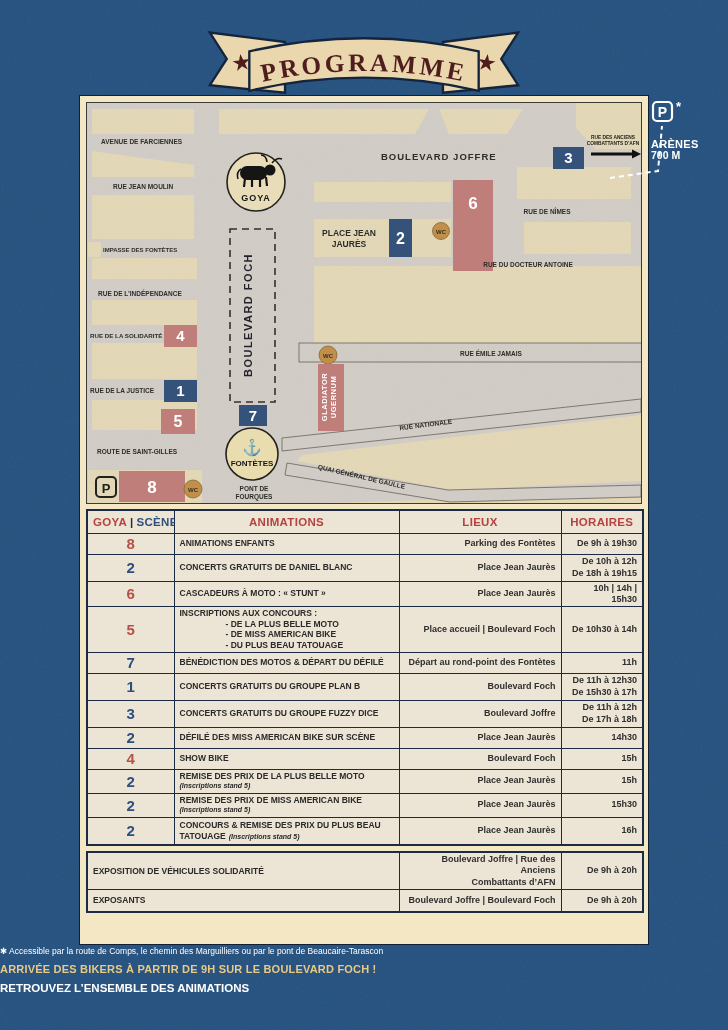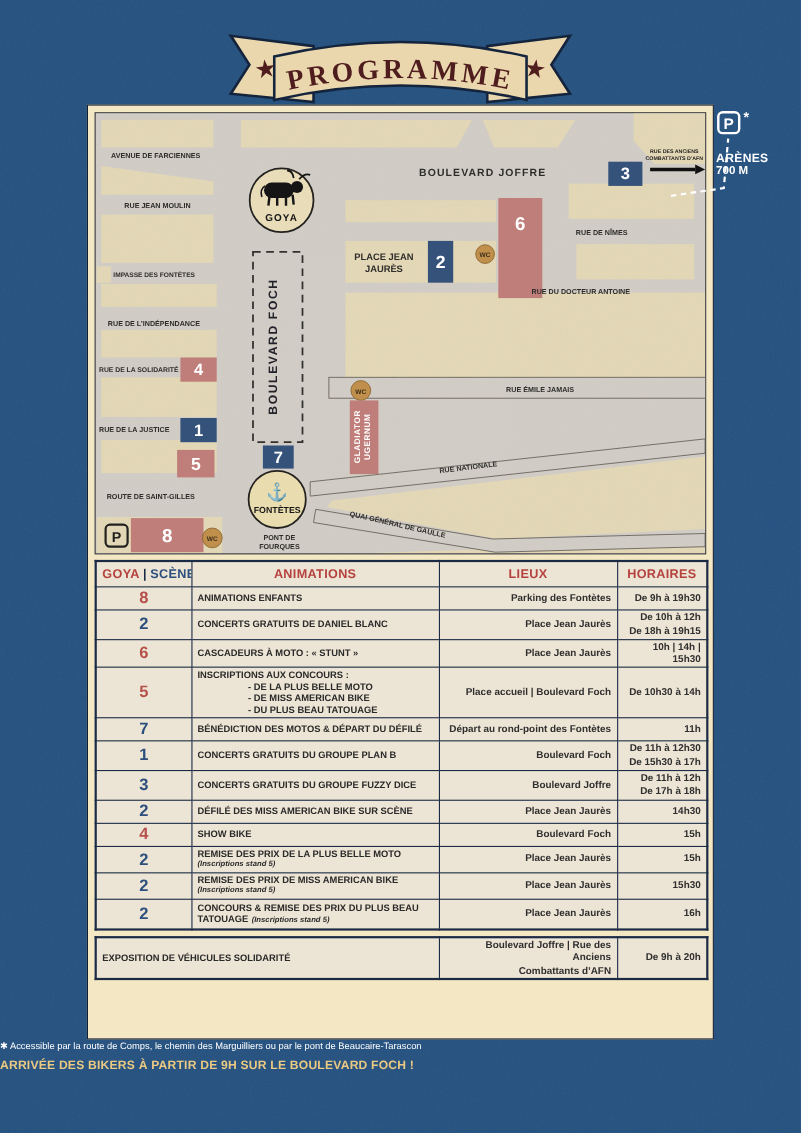--- a/index.html
+++ b/index.html
@@ -335,20 +335,26 @@
         <col style="width:162px">
         <col style="width:82px">
       </colgroup>
     <tbody>
       <tr style="height:27px">
         <td class="anim">EXPOSITION DE VÉHICULES SOLIDARITÉ</td>
         <td class="lieu ml">Boulevard Joffre | Rue des Anciens
 Combattants d’AFN</td>
         <td class="hor ml">De 9h à 20h</td>
       </tr>
+      <tr style="height:23px">
+        <td class="anim">EXPOSANTS</td>
+        <td class="lieu ml">Boulevard Joffre | Boulevard Foch</td>
+        <td class="hor ml">De 9h à 20h</td>
+      </tr>
     </tbody>
   </table>
 </div>
 
 <div class="footer">
   <div class="footnote">✱  Accessible par la route de Comps, le chemin des Marguilliers ou par le pont de Beaucaire-Tarascon</div>
   <div class="headline">ARRIVÉE DES BIKERS À PARTIR DE 9H SUR LE BOULEVARD FOCH !</div>
+  <div class="subline first">RETROUVEZ L’ENSEMBLE DES ANIMATIONS</div>
 </div>
 
 </body></html>

